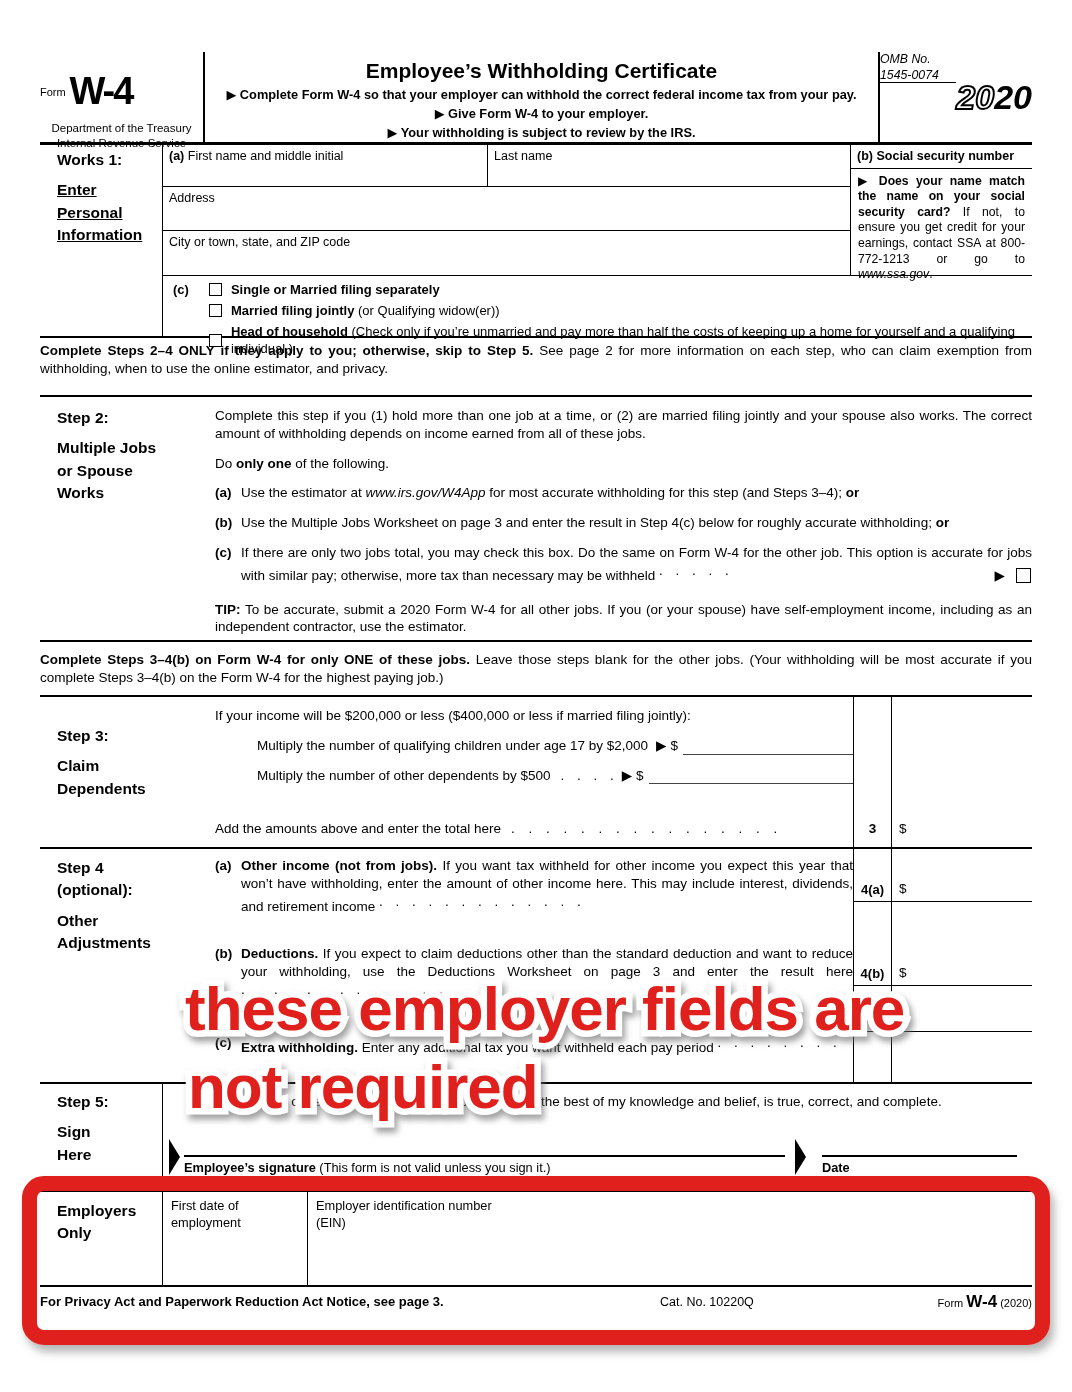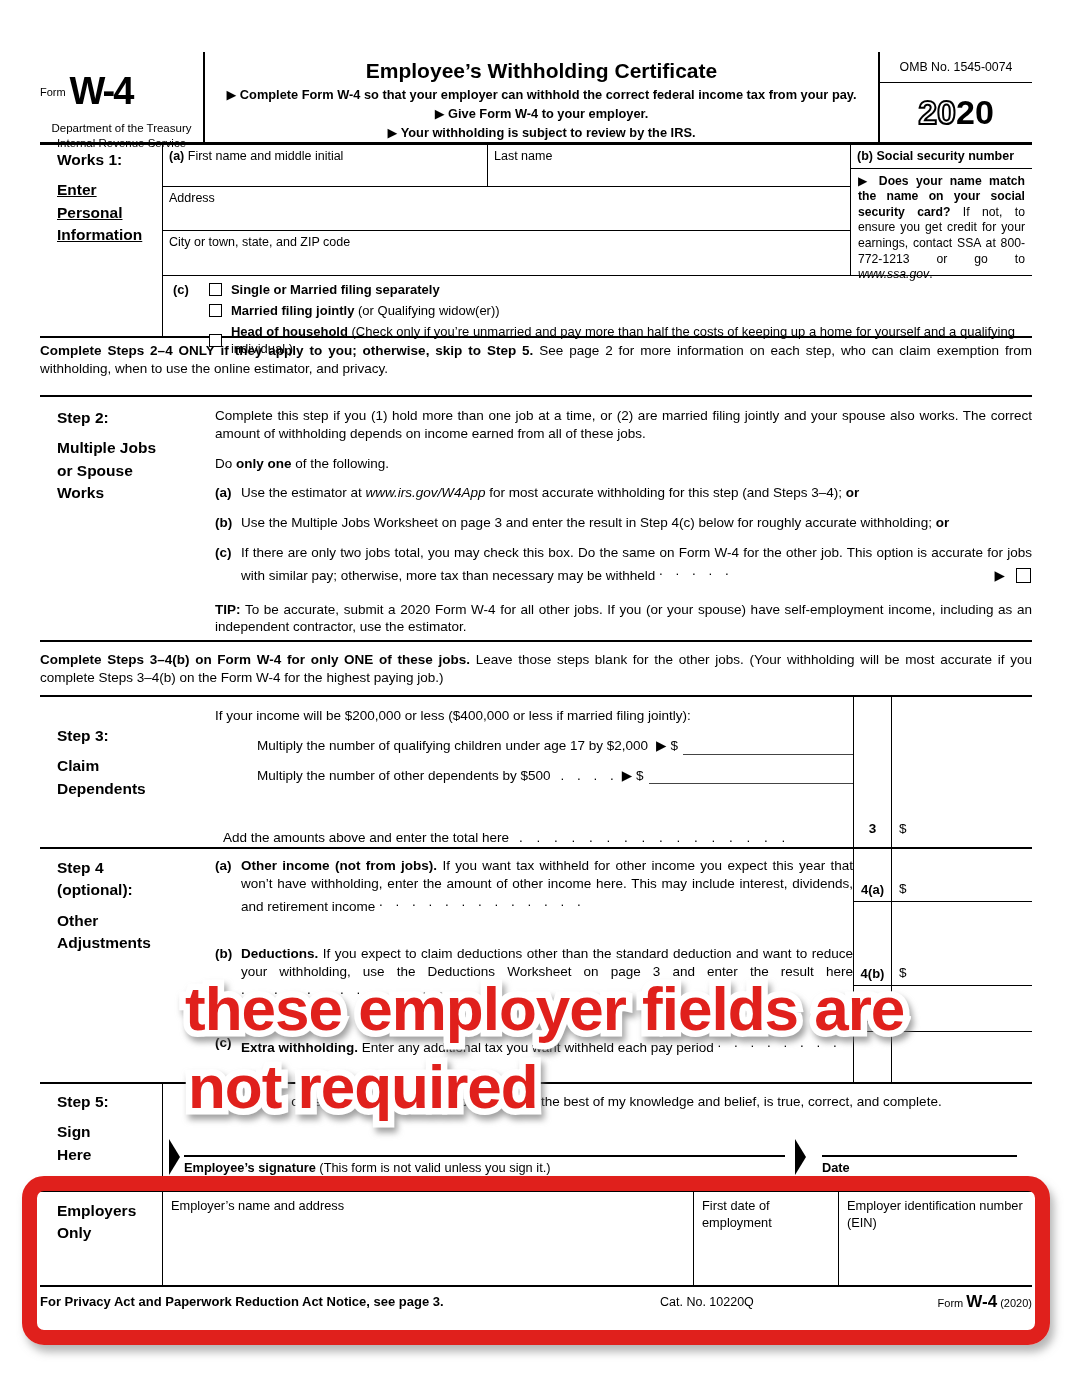--- a/index.html
+++ b/index.html
@@ -10,21 +10,21 @@
 
   
   .hdr { display:flex; height:93px; border-bottom:3px solid #000; }
   .h-left { width:163px; padding-top:14px; }
   .formword { font-size:11px; vertical-align:8px; }
   .formnum { font-size:38px; font-weight:bold; letter-spacing:-2px; }
   .dept { font-size:11.5px; line-height:1.25; margin-top:5px;text-align:center; }
   .h-mid { flex:1; border-left:2px solid #000; border-right:2px solid #000; text-align:center; padding:5px 10px 0 10px; }
   .title { font-size:21px; font-weight:bold; }
   .bullet { font-size:12.8px; font-weight:bold; margin-top:2px; }
-  .h-right { width:152px; display:flex; flex-direction:column; }
+  .h-right { width:152px; display:flex; flex-direction:row;font-style:italic; }
   .omb { height:31px; border-bottom:1.5px solid #000; font-size:12.3px; display:flex; align-items:center; justify-content:center; }
   .year { flex:1; display:flex; align-items:center; justify-content:center; font-size:34px; font-weight:bold; }
   .yr-outline { color:#fff; -webkit-text-stroke:2px #000; }
   .yr-solid { color:#000; }
 
   
   .s1 { display:flex; height:193px; border-bottom:2.5px solid #000; }
   .steplbl { font-size:15.5px; font-weight:bold; line-height:1.45; }
   .s1-lbl { width:123px; border-right:1.5px solid #000; padding:4px 8px 0 17px; }
   .s1-lbl .sub { margin-top:8px; width:95px;text-decoration:underline; }
@@ -68,21 +68,21 @@
 
   
   .amt-n { width:38px; border-left:1px solid #000; flex:none; }
   .amt-d { width:141px; border-left:1px solid #000; flex:none; }
 
   .sec3 { display:flex; height:152px; border-bottom:2.5px solid #000; }
   .body3 { flex:1; padding-top:10px; display:flex; flex-direction:column; }
   .s3r { margin-left:42px; display:flex; align-items:flex-end; margin-top:12px; }
   .uline { flex:1; border-bottom:1.5px solid #444; margin-left:5px; height:16px; min-width:90px; }
   .arr { margin:0 4px 0 8px; }
-  .s3r3 { margin-top:auto; display:flex; align-items:flex-start; padding-bottom:0;margin-left:8px; }
+  .s3r3 { margin-top:auto; display:flex; align-items:flex-start; padding-bottom:9px; }
   .leader { flex:1; overflow:hidden; white-space:nowrap; word-spacing:10px; margin-left:10px; }
   .amt3n { display:flex; align-items:flex-end; justify-content:center; padding-bottom:9px; font-weight:bold; height:100%; }
   .amt3d { display:flex; align-items:flex-end; padding:0 0 9px 7px; height:100%; }
 
   .sec4 { display:flex; height:235px; border-bottom:2.5px solid #000; }
   .body4 { flex:1; padding-top:8px; }
   .i4 { display:flex; }
   .i4 .tag { width:26px; font-weight:bold; flex:none; }
   .i4 .txt { flex:1; text-align:justify; }
   .mt30 { margin-top:30px; }
@@ -330,21 +330,20 @@
           <div class="datecol">
             <div class="sline"></div>
             <div class="slab tagb">Date</div>
           </div>
         </div>
       </div>
     </div>
 
     <div class="emp">
       <div class="emp-lbl">Employers Only</div>
-      <div class="emp-name"><span>Employer’s name and address</span></div>
       <div class="emp-date"><span>First date of employment</span></div>
       <div class="emp-ein"><span>Employer identification number (EIN)</span></div>
     </div>
 
     <div class="foot">
       <span class="foot-privacy">For Privacy Act and Paperwork Reduction Act Notice, see page 3.</span>
       <span class="foot-cat">Cat. No. 10220Q</span>
       <span class="foot-form">
         <span>Form</span>
         <span class="fw4">W-4</span>

